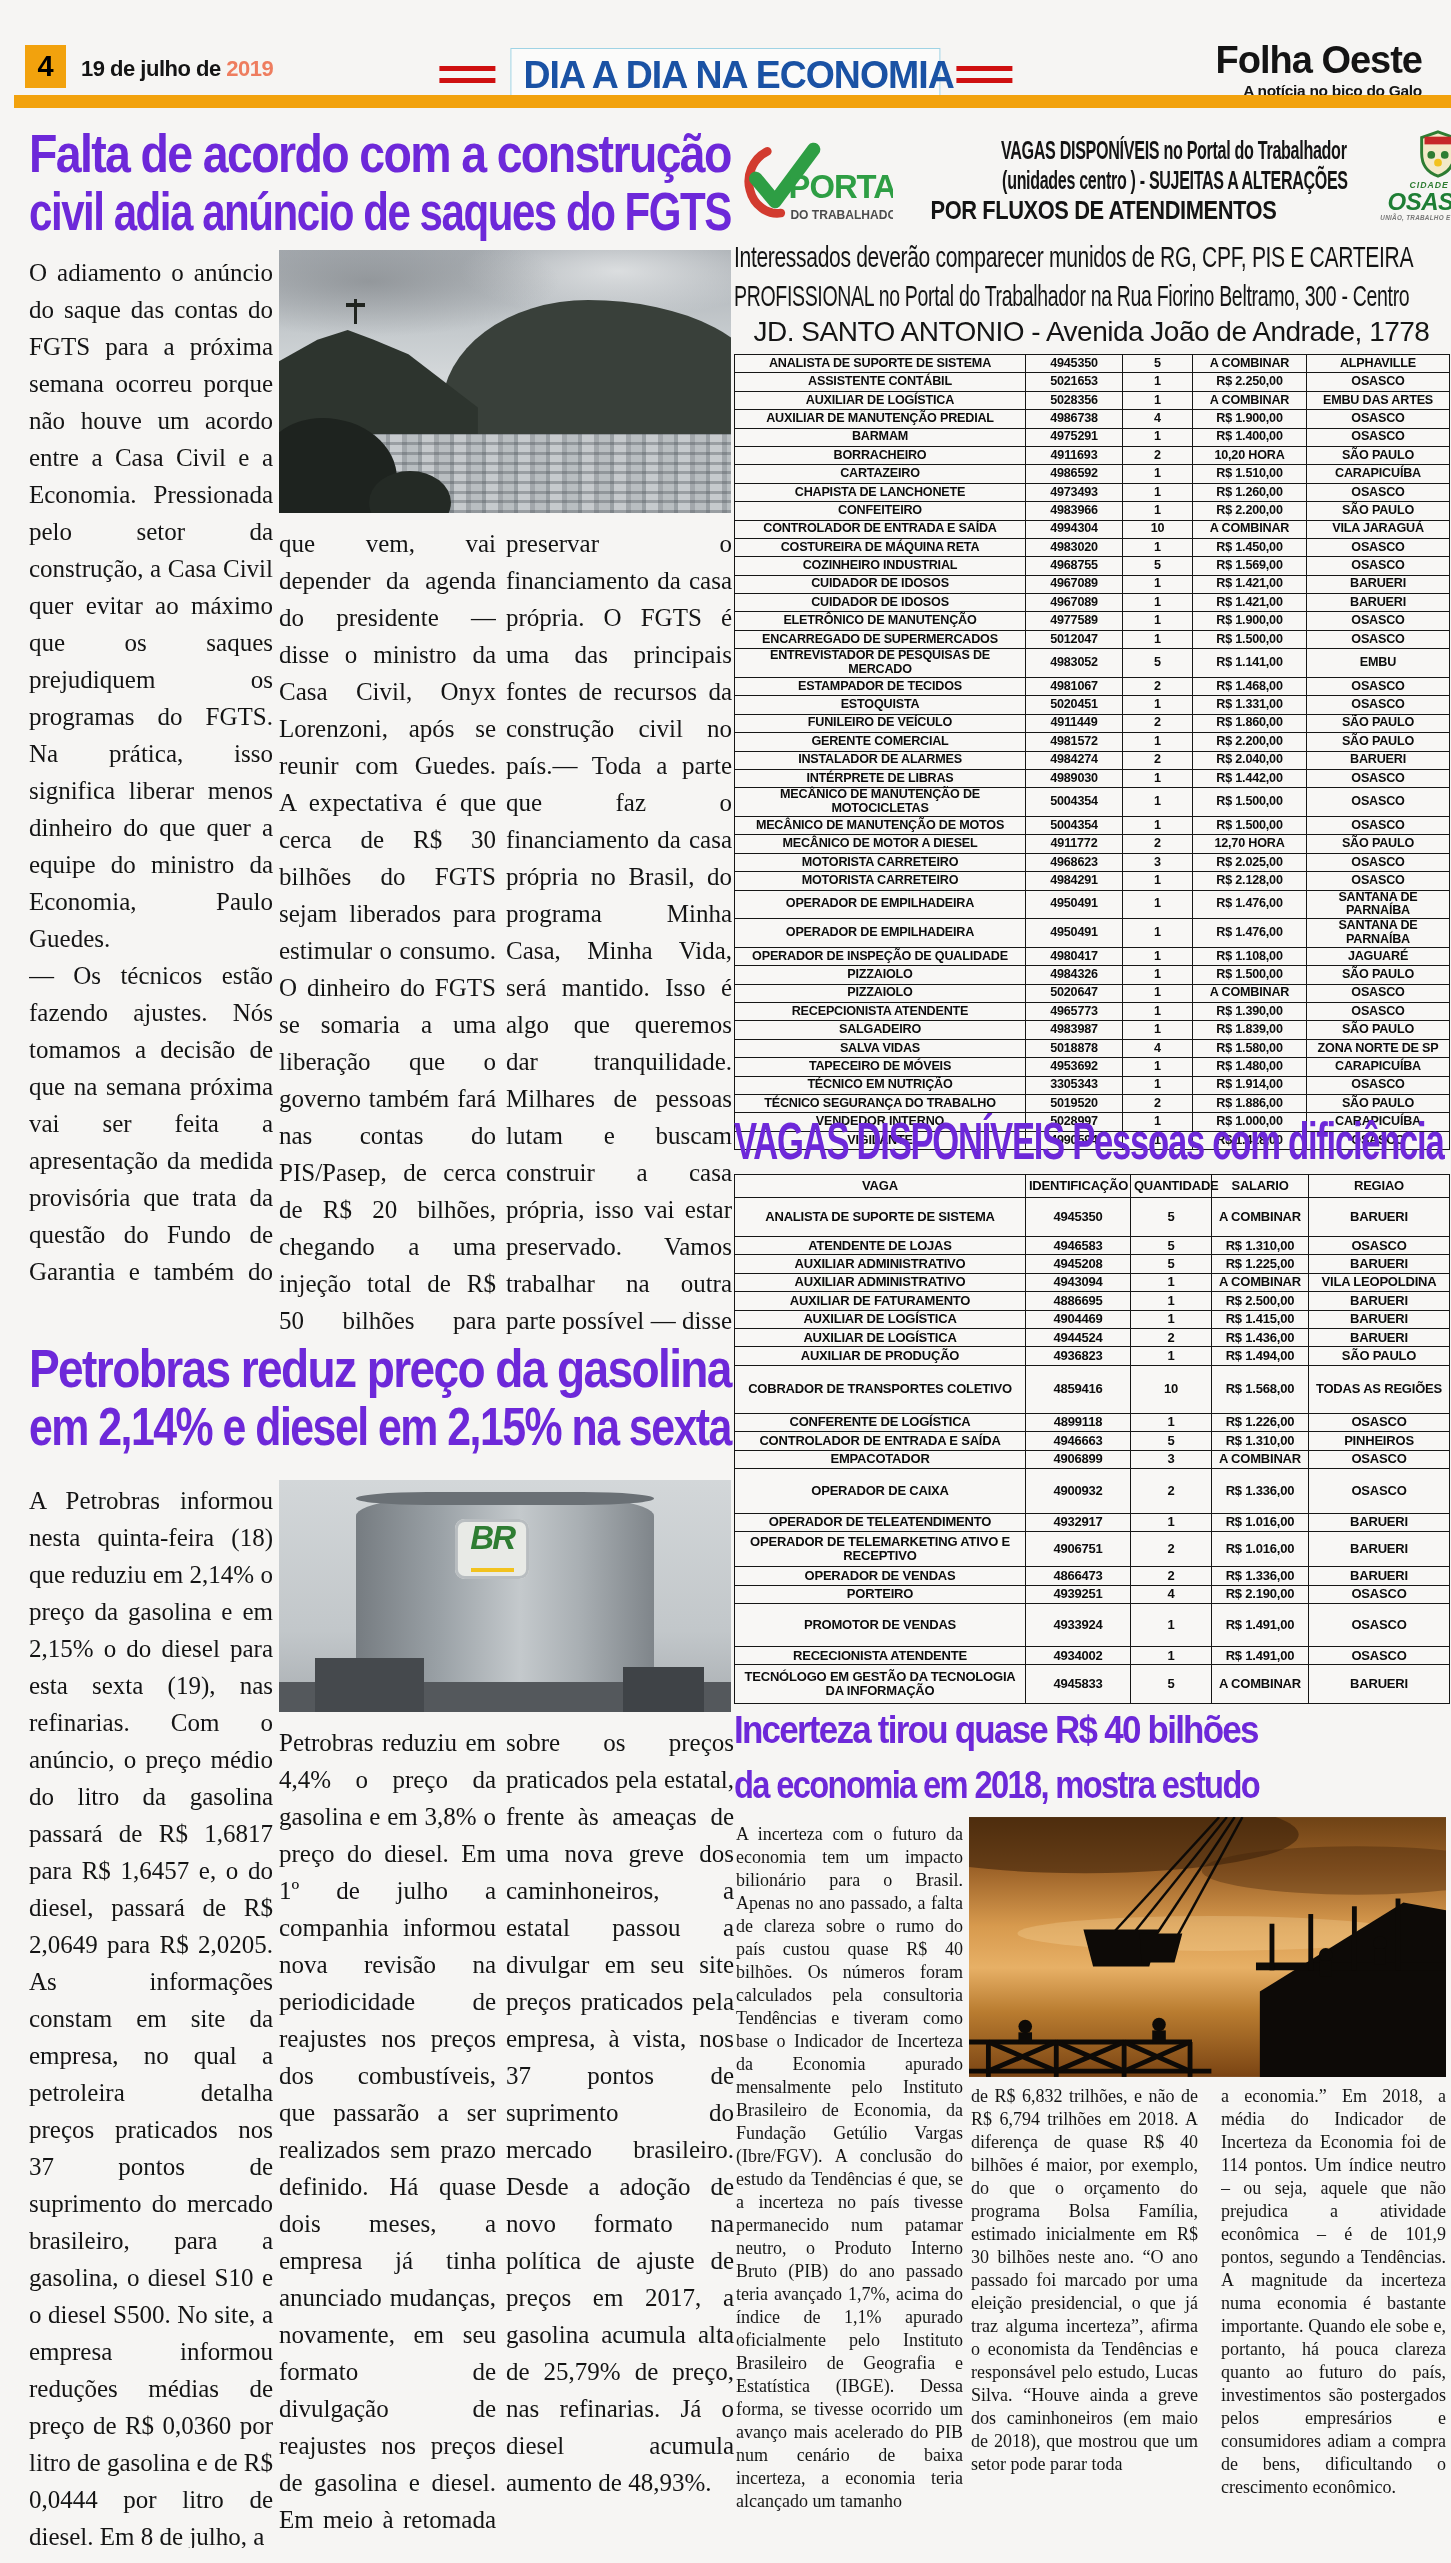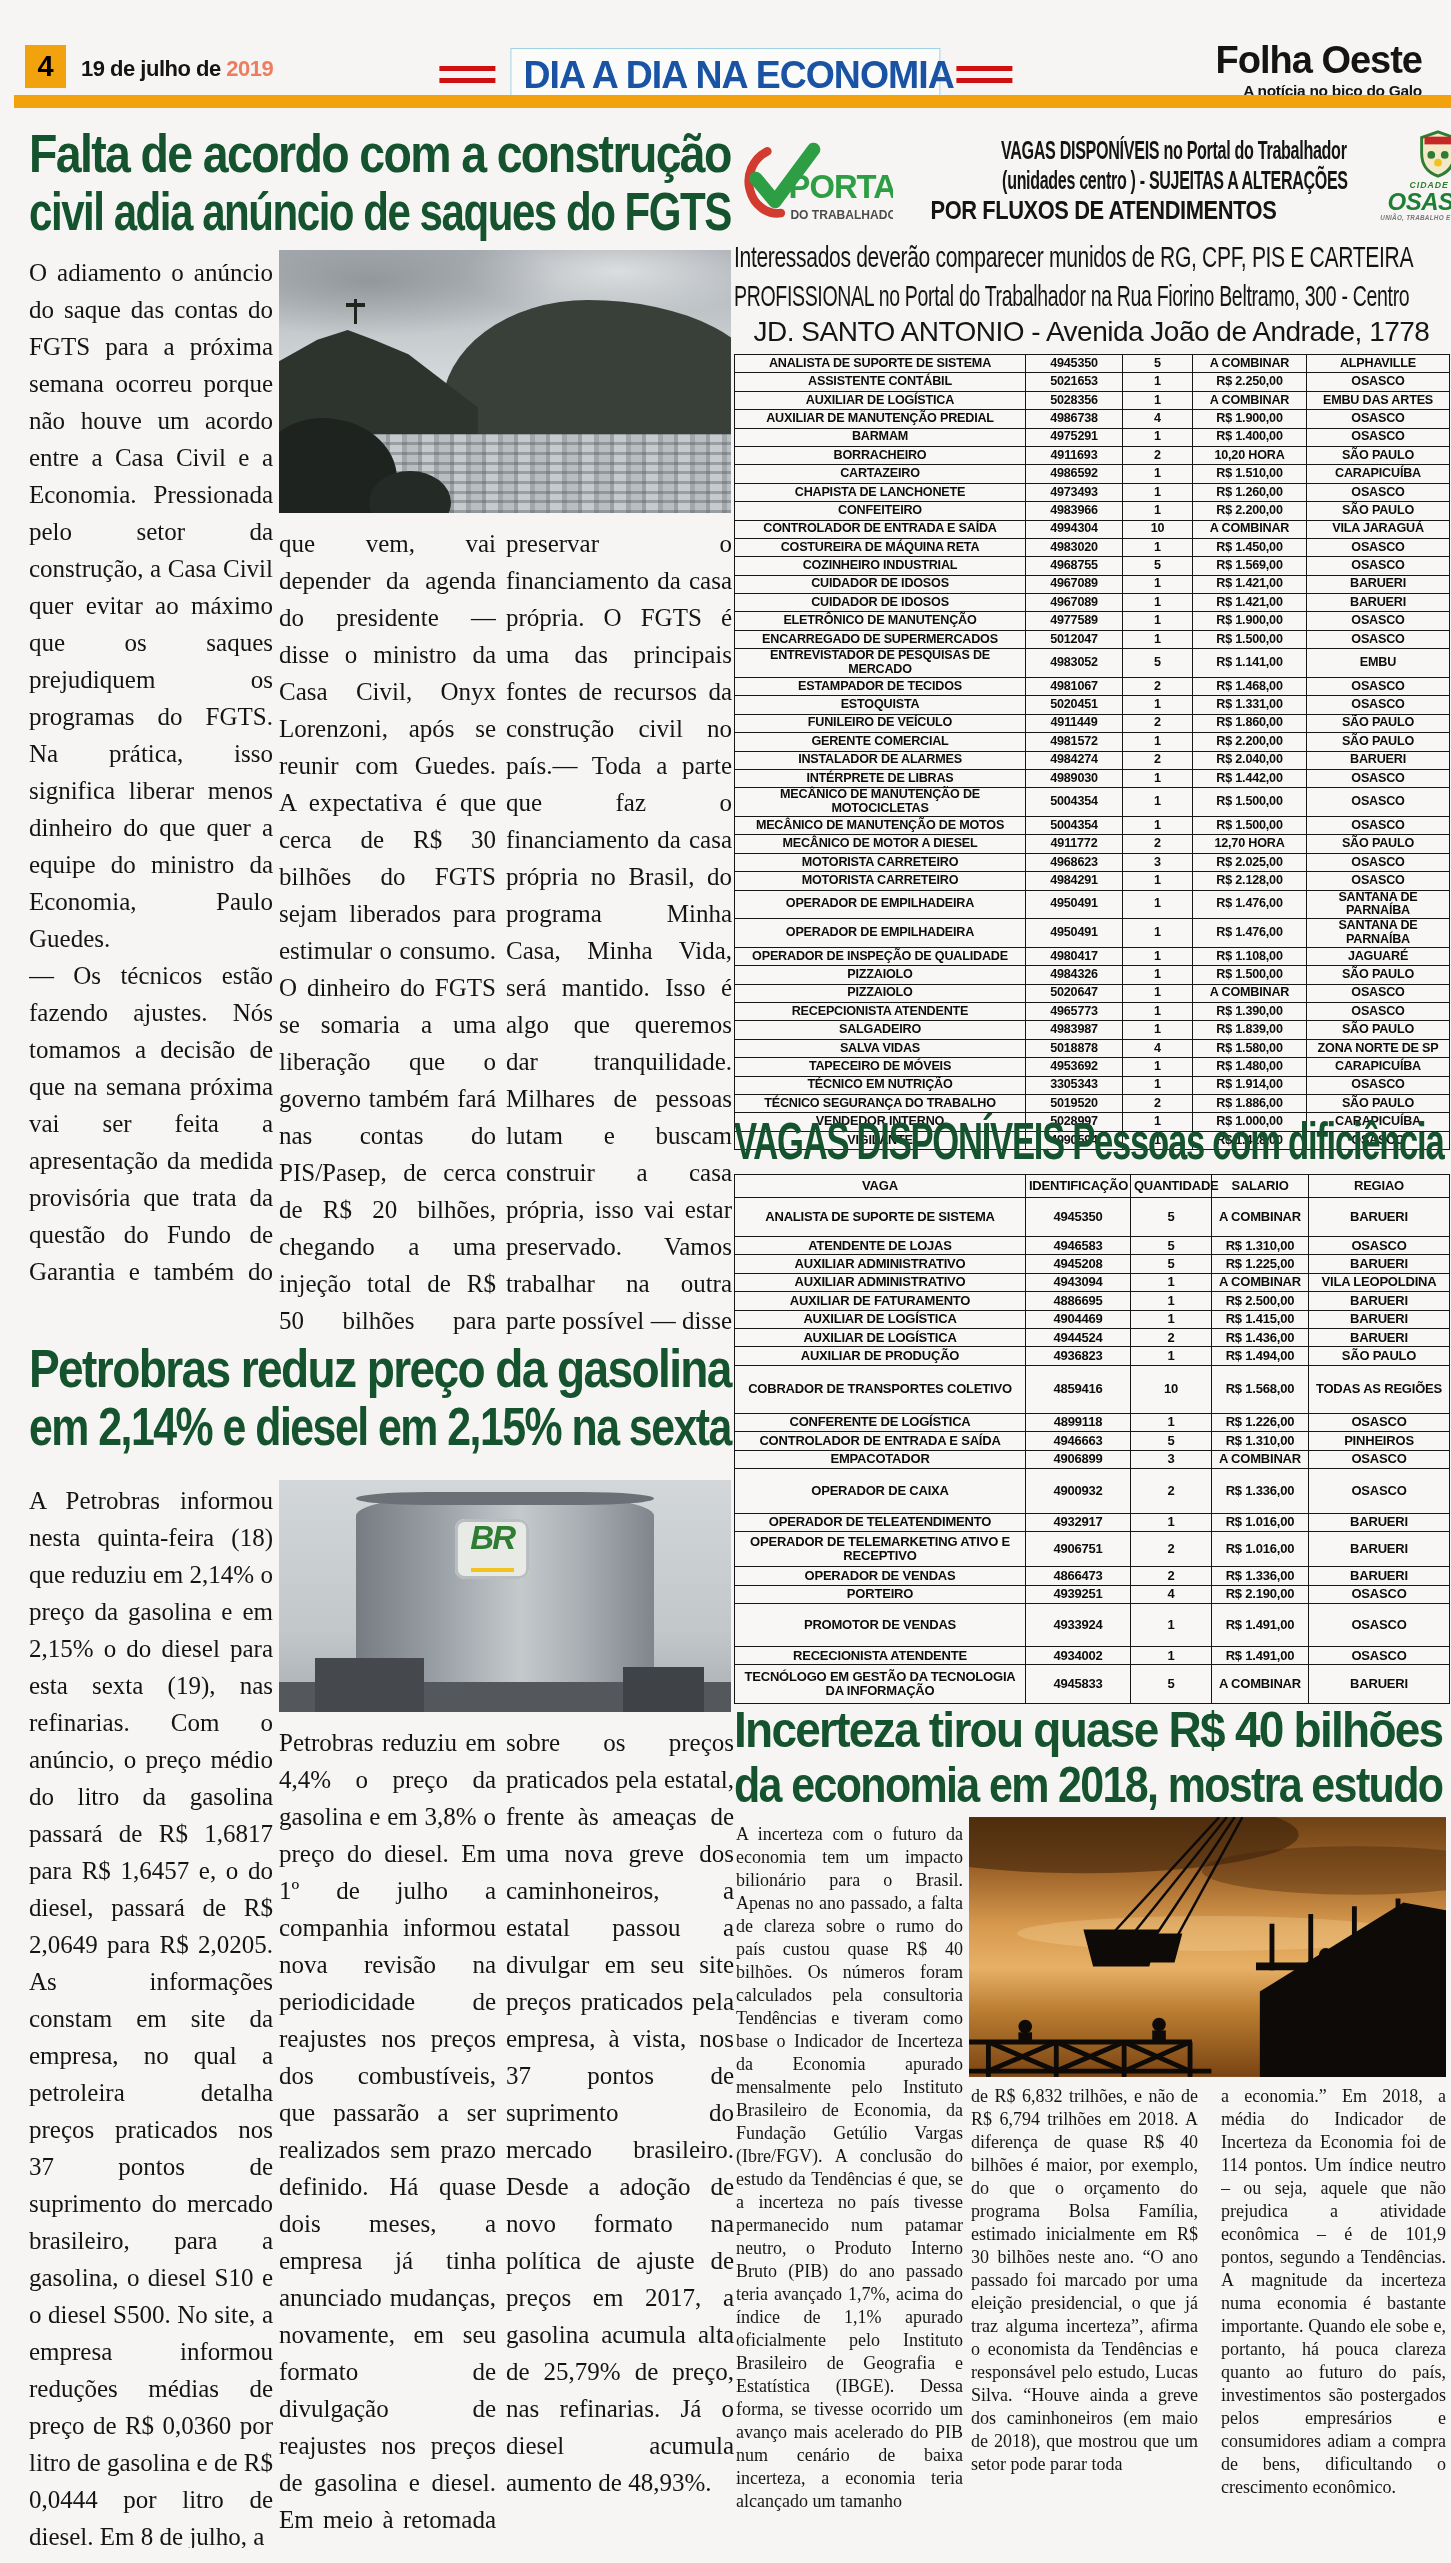--- a/index.html
+++ b/index.html
@@ -13,26 +13,26 @@
   .dateline .year{color:#ee7d5f;}
   .center-title{left:50%;top:48px;transform:translateX(-50%);display:flex;align-items:center;gap:15.5px;}
   .redlines{width:56px;height:16.5px;background:linear-gradient(#cf1010 0 4.8px,transparent 4.8px 11.6px,#cf1010 11.6px 16.5px);}
   .title-box{border:1.9px solid #9fd3e4;background:#fbfbfa;padding:5.8px 11.6px;width:405px;}
   .title-box .fit{font:bold 39px/1 "Liberation Sans",sans-serif;color:#1a52a4;letter-spacing:-1px;}
   .masthead{right:29px;top:41px;text-align:right;font-family:"Liberation Sans",sans-serif;}
   .masthead .name{font-weight:bold;font-size:38px;line-height:1;letter-spacing:-1px;}
   .masthead .tag{font-weight:bold;font-size:15.5px;margin-top:2.9px;letter-spacing:-0.3px;}
   .orange-bar{left:13.6px;right:0;top:95px;height:12.6px;background:#F2A20D;}
   
-  .hl{font-family:"Liberation Sans",sans-serif;font-weight:bold;color:#14532d;}
+  .hl{font-family:"Liberation Sans",sans-serif;font-weight:bold;color:#6d28d9;}
   .hl .line{display:block;}
   .fit{display:inline-block;white-space:nowrap;transform-origin:left center;}
   .hl1{left:29px;top:124px;width:704px;font-size:54px;line-height:58px;letter-spacing:-1.9px;}
   .hl2{left:29px;top:1339px;width:704px;font-size:54px;line-height:58px;letter-spacing:-1.9px;}
-  .hl3{left:734px;top:1703px;width:713px;font-size:50px;line-height:55px;letter-spacing:-1.9px;}
+  .hl3{left:734px;top:1703px;width:713px;font-size:38px;line-height:55px;letter-spacing:-1.9px;}
   .hl-dis{left:734px;top:1114px;width:713px;font-size:52px;line-height:54px;letter-spacing:-1.9px;}
   
   .col{position:absolute;text-align:justify;overflow:hidden;white-space:pre-line;}
   .b12{font-size:25px;line-height:37px;}
   .b3{font-size:18px;line-height:23px;}
   
   .portal-logo{left:738px;top:134px;width:155px;height:108px;}
   .notice{left:906px;top:136px;width:349px;text-align:center;font-family:"Liberation Sans",sans-serif;font-weight:bold;}
   .notice .nline{display:block;height:30px;}
   .notice .fit{font-size:25px;line-height:29px;transform-origin:center center;letter-spacing:-0.5px;}

